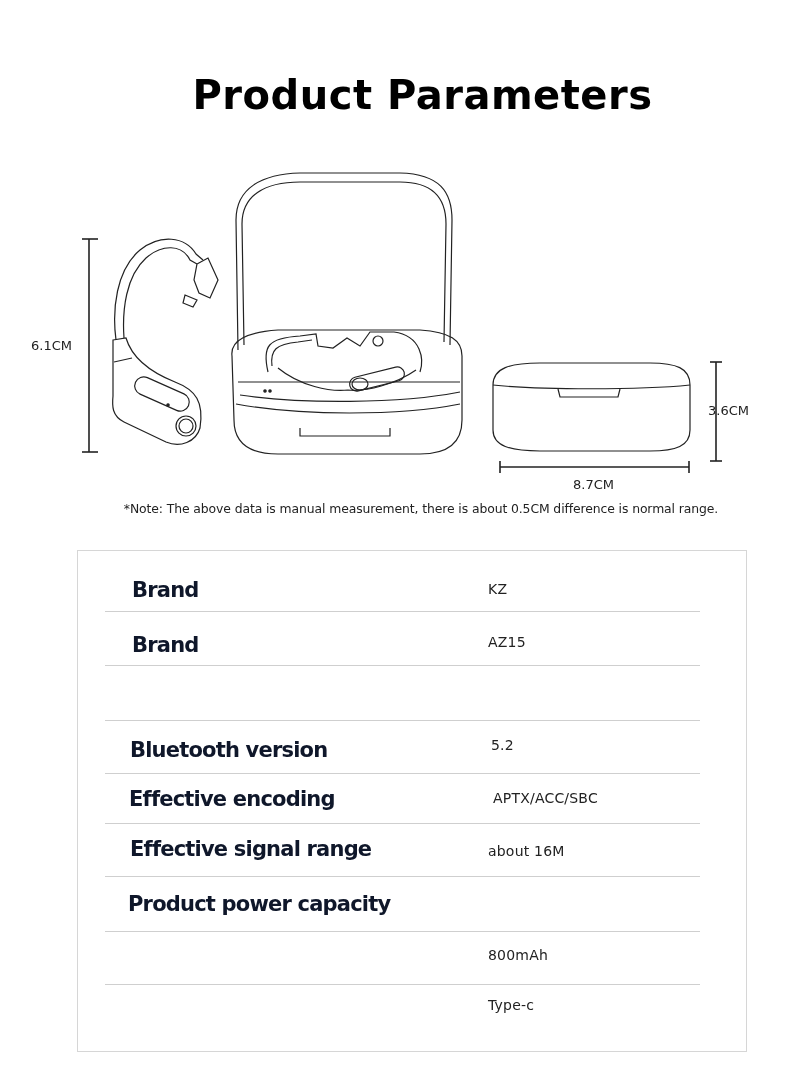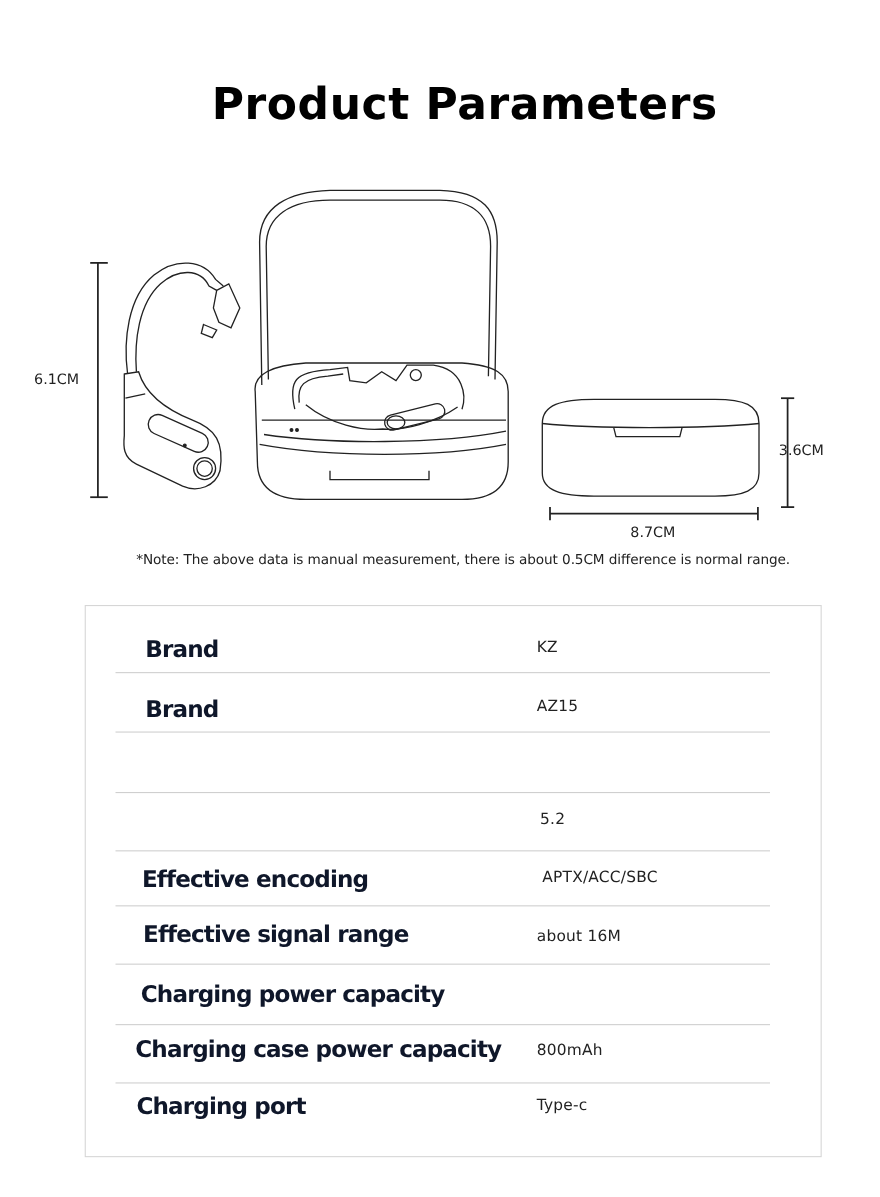--- a/index.html
+++ b/index.html
@@ -109,33 +109,32 @@
   <span class="label" style="left:27px;top:18px">Brand</span>
   <span class="value" style="top:21px">KZ</span>
 </div>
 <div class="row" style="top:612px;height:54px">
   <span class="label" style="left:27px;top:21px">Brand</span>
   <span class="value" style="top:22px">AZ15</span>
 </div>
 <div class="row" style="top:666px;height:55px">
 </div>
 <div class="row" style="top:721px;height:53px">
+  <span class="label" style="left:25px;top:17px">Bluetooth version</span>
   <span class="value" style="left:370px;top:16px">5.2</span>
 </div>
 <div class="row" style="top:774px;height:50px">
   <span class="label" style="left:24px;top:13px">Effective encoding</span>
   <span class="value" style="left:372px;top:16px">APTX/ACC/SBC</span>
 </div>
 <div class="row" style="top:824px;height:53px">
   <span class="label" style="left:25px;top:13px">Effective signal range</span>
   <span class="value" style="top:19px">about 16M</span>
 </div>
 <div class="row" style="top:877px;height:55px">
-  <span class="label" style="left:23px;top:15px">Charging power capacity</span>
+  <span class="label" style="left:23px;top:15px">Product power capacity</span>
 </div>
 <div class="row" style="top:932px;height:53px">
-  <span class="label" style="left:18px;top:10px">Charging case power capacity</span>
   <span class="value" style="top:15px">800mAh</span>
 </div>
 <div class="row last" style="top:985px;height:55px">
-  <span class="label" style="left:19px;top:9px">Charging port</span>
   <span class="value" style="top:12px">Type-c</span>
 </div>
 
 </body></html>

